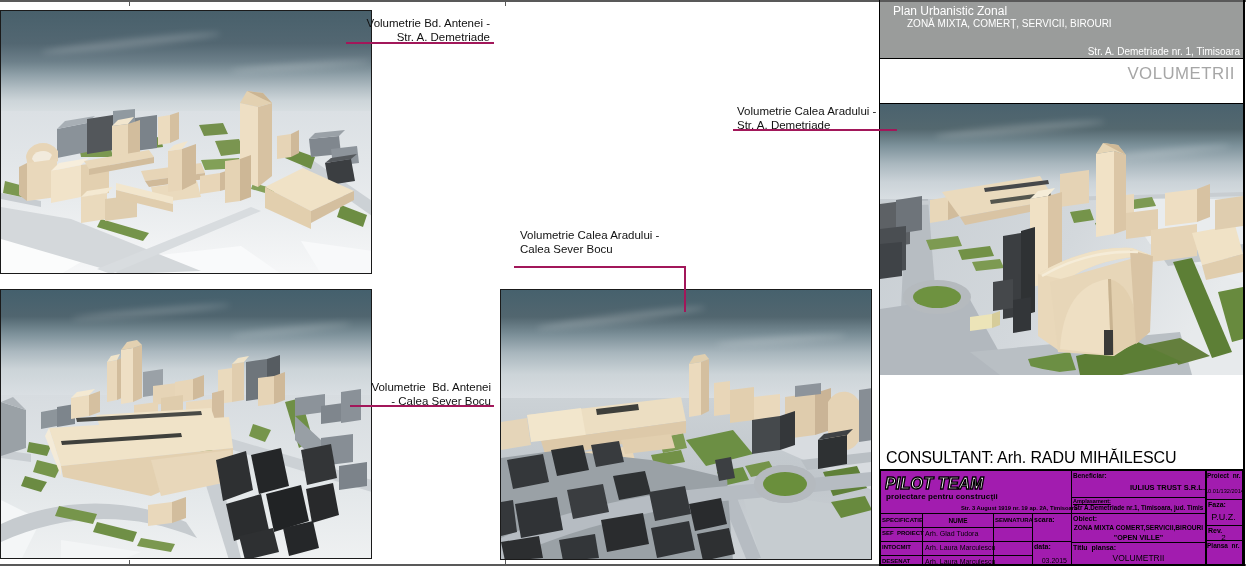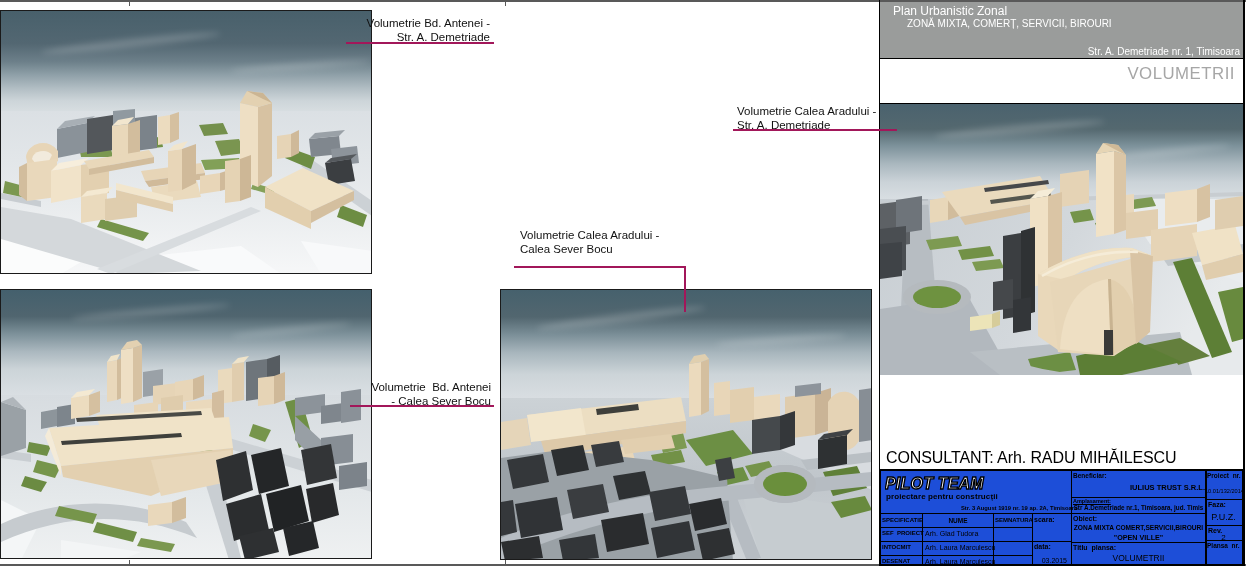--- a/index.html
+++ b/index.html
@@ -444,21 +444,21 @@
 <rect x="224" y="226" width="9" height="25" fill="#3a3a38"></rect>
 <path d="M162,172 Q206,146 258,148" stroke="#f5ecd8" stroke-width="2.5" fill="none"></path>
 
 <polygon points="90,213 112,210 112,224 90,227" fill="#ece4b8"></polygon>
 <polygon points="112,210 120,207 120,221 112,224" fill="#d6cc9a"></polygon>
 </svg>
 </div>
 
 <div class="abs" style="left:886px;top:449px;font-size:16px;letter-spacing:-0.1px;color:#000;white-space:nowrap;">CONSULTANT: Arh. RADU MIHĂILESCU</div>
 
-<div class="tb" style="left:879px;top:469px;width:365px;height:97px;background:#1d4ed8;color:#000;">
+<div class="tb" style="left:879px;top:469px;width:365px;height:97px;background:#a21caf;color:#000;">
 
   <div class="abs" style="left:190px;top:0;width:1px;height:93px;background:#000;"></div>
   <div class="abs" style="left:324px;top:0;width:2px;height:93px;background:#000;"></div>
 
   <svg class="abs" style="left:4px;top:3px;" width="130" height="20" viewBox="0 0 130 20">
     <text x="0" y="15" font-family="Liberation Sans, sans-serif" font-size="16" font-weight="bold" font-style="italic" fill="#fff" stroke="#000" stroke-width="1.4" letter-spacing="0.2">PILOT TEAM</text>
   </svg>
   <div class="abs" style="left:5px;top:21px;font-size:8px;font-weight:bold;letter-spacing:0.1px;">proiectare pentru construcții</div>
   <div class="abs" style="left:80px;top:34px;width:104px;text-align:right;font-size:5.8px;font-weight:bold;">Str. 3 August 1919 nr. 19 ap. 2A, Timisoara</div>
 

